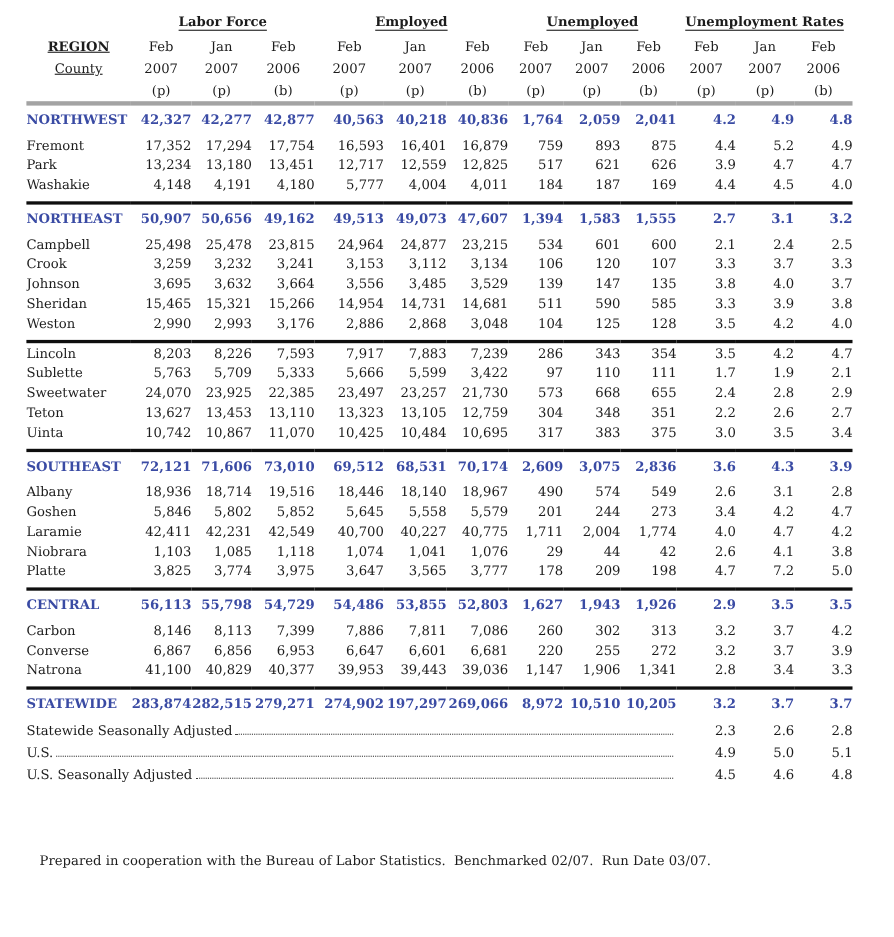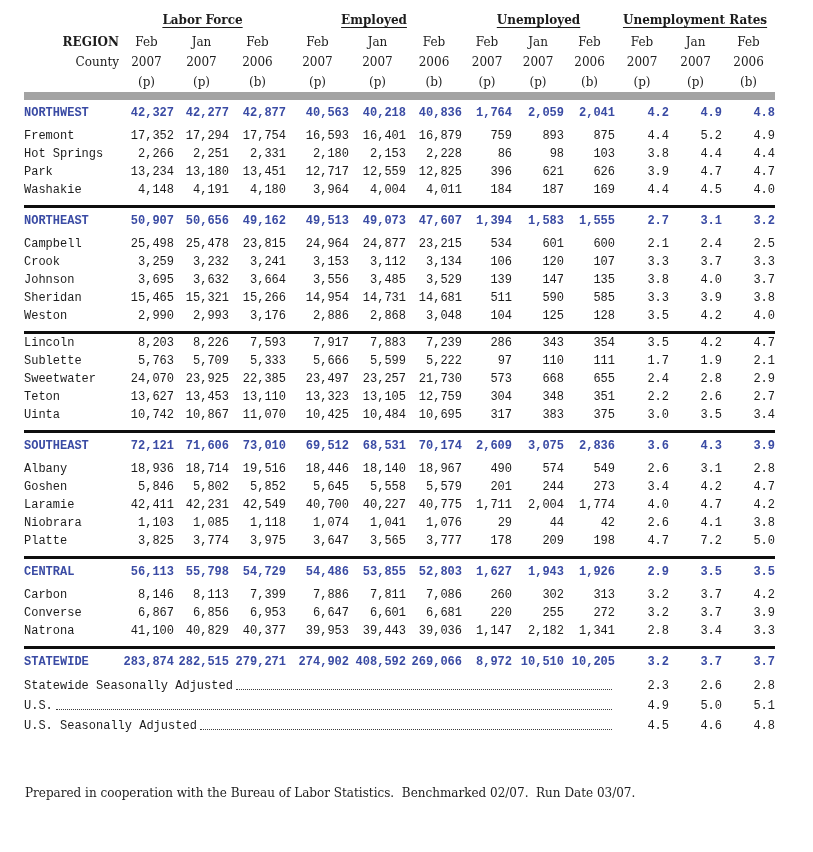--- a/index.html
+++ b/index.html
@@ -22,32 +22,32 @@
     table-layout: fixed;
     width: 751px;
   }
   th, td {
     font-size: 12px;
     font-weight: normal;
     padding: 0;
     overflow: hidden;
     white-space: nowrap;
   }
-  thead { border-bottom: 8px solid #a3a3a3; }
+  thead { border-bottom: 4px solid #a3a3a3; }
   thead th { text-align: center; vertical-align: bottom; }
   tr.grp-row th { padding: 5px 0 5px; }
   .grp {
     font-weight: bold;
     text-decoration: underline;
     text-underline-offset: 3px;
   }
   tr.hrow th { padding: 3px 0; }
-  th.lbl { text-align: right; }
+  th.lbl { text-align: center; text-decoration: underline; }
   th.bold { font-weight: bold; }
-  tbody { border-top: 3px solid #0e0e0e; font-family: Liberation Mono, monospace; }
+  tbody { border-top: 3px solid #0e0e0e; }
   td.num { text-align: right; }
   td.name { text-align: left; }
   tr.region td {
     font-weight: bold;
     color: #3a4ba4;
     padding: 6px 0 7px;
   }
   tr.county td { padding: 2px 0; }
   tbody.sect tr.last td { padding-bottom: 8px; }
   tr.adjrow td { padding: 3px 0; }
@@ -56,21 +56,21 @@
     flex: 1;
     border-bottom: 1.5px dotted #3c3c3c;
     margin: 0 3px 3px 3px;
   }
   .footnotes {
     margin-top: 9px;
     font-size: 12px;
     line-height: 1.6;
     white-space: pre-wrap;
   }
-  .fn-line { margin: 1px; }
+  .fn-line { margin: 12px; }
 </style>
 </head>
 <body>
 
 <div class="page">
   <table class="labor">
     <colgroup>
       <col style="width:95px">
       <col style="width:55px">
         <col style="width:55px">
@@ -165,55 +165,40 @@
           <td class="num">16,401</td>
           <td class="num">16,879</td>
           <td class="num">759</td>
           <td class="num">893</td>
           <td class="num">875</td>
           <td class="num">4.4</td>
           <td class="num">5.2</td>
           <td class="num">4.9</td>
         </tr>
         <tr class="county">
-          <td class="name">Hot Springs</td>
-          <td class="num">2,266</td>
-          <td class="num">2,251</td>
-          <td class="num">2,331</td>
-          <td class="num">2,180</td>
-          <td class="num">2,153</td>
-          <td class="num">2,228</td>
-          <td class="num">86</td>
-          <td class="num">98</td>
-          <td class="num">103</td>
-          <td class="num">3.8</td>
-          <td class="num">4.4</td>
-          <td class="num">4.4</td>
-        </tr>
-        <tr class="county">
           <td class="name">Park</td>
           <td class="num">13,234</td>
           <td class="num">13,180</td>
           <td class="num">13,451</td>
           <td class="num">12,717</td>
           <td class="num">12,559</td>
           <td class="num">12,825</td>
-          <td class="num">396</td>
+          <td class="num">517</td>
           <td class="num">621</td>
           <td class="num">626</td>
           <td class="num">3.9</td>
           <td class="num">4.7</td>
           <td class="num">4.7</td>
         </tr>
         <tr class="county last">
           <td class="name">Washakie</td>
           <td class="num">4,148</td>
           <td class="num">4,191</td>
           <td class="num">4,180</td>
-          <td class="num">3,964</td>
+          <td class="num">5,777</td>
           <td class="num">4,004</td>
           <td class="num">4,011</td>
           <td class="num">184</td>
           <td class="num">187</td>
           <td class="num">169</td>
           <td class="num">4.4</td>
           <td class="num">4.5</td>
           <td class="num">4.0</td>
         </tr>
       </tbody>
@@ -325,21 +310,21 @@
           <td class="num">4.2</td>
           <td class="num">4.7</td>
         </tr>
         <tr class="county">
           <td class="name">Sublette</td>
           <td class="num">5,763</td>
           <td class="num">5,709</td>
           <td class="num">5,333</td>
           <td class="num">5,666</td>
           <td class="num">5,599</td>
-          <td class="num">5,222</td>
+          <td class="num">3,422</td>
           <td class="num">97</td>
           <td class="num">110</td>
           <td class="num">111</td>
           <td class="num">1.7</td>
           <td class="num">1.9</td>
           <td class="num">2.1</td>
         </tr>
         <tr class="county">
           <td class="name">Sweetwater</td>
           <td class="num">24,070</td>
@@ -526,35 +511,35 @@
         </tr>
         <tr class="county last">
           <td class="name">Natrona</td>
           <td class="num">41,100</td>
           <td class="num">40,829</td>
           <td class="num">40,377</td>
           <td class="num">39,953</td>
           <td class="num">39,443</td>
           <td class="num">39,036</td>
           <td class="num">1,147</td>
-          <td class="num">2,182</td>
+          <td class="num">1,906</td>
           <td class="num">1,341</td>
           <td class="num">2.8</td>
           <td class="num">3.4</td>
           <td class="num">3.3</td>
         </tr>
       </tbody>
       <tbody class="sect statewide">
         <tr class="region">
           <td class="name">STATEWIDE</td>
           <td class="num">283,874</td>
           <td class="num">282,515</td>
           <td class="num">279,271</td>
           <td class="num">274,902</td>
-          <td class="num">408,592</td>
+          <td class="num">197,297</td>
           <td class="num">269,066</td>
           <td class="num">8,972</td>
           <td class="num">10,510</td>
           <td class="num">10,205</td>
           <td class="num">3.2</td>
           <td class="num">3.7</td>
           <td class="num">3.7</td>
         </tr>
         <tr class="adjrow">
           <td colspan="10">

